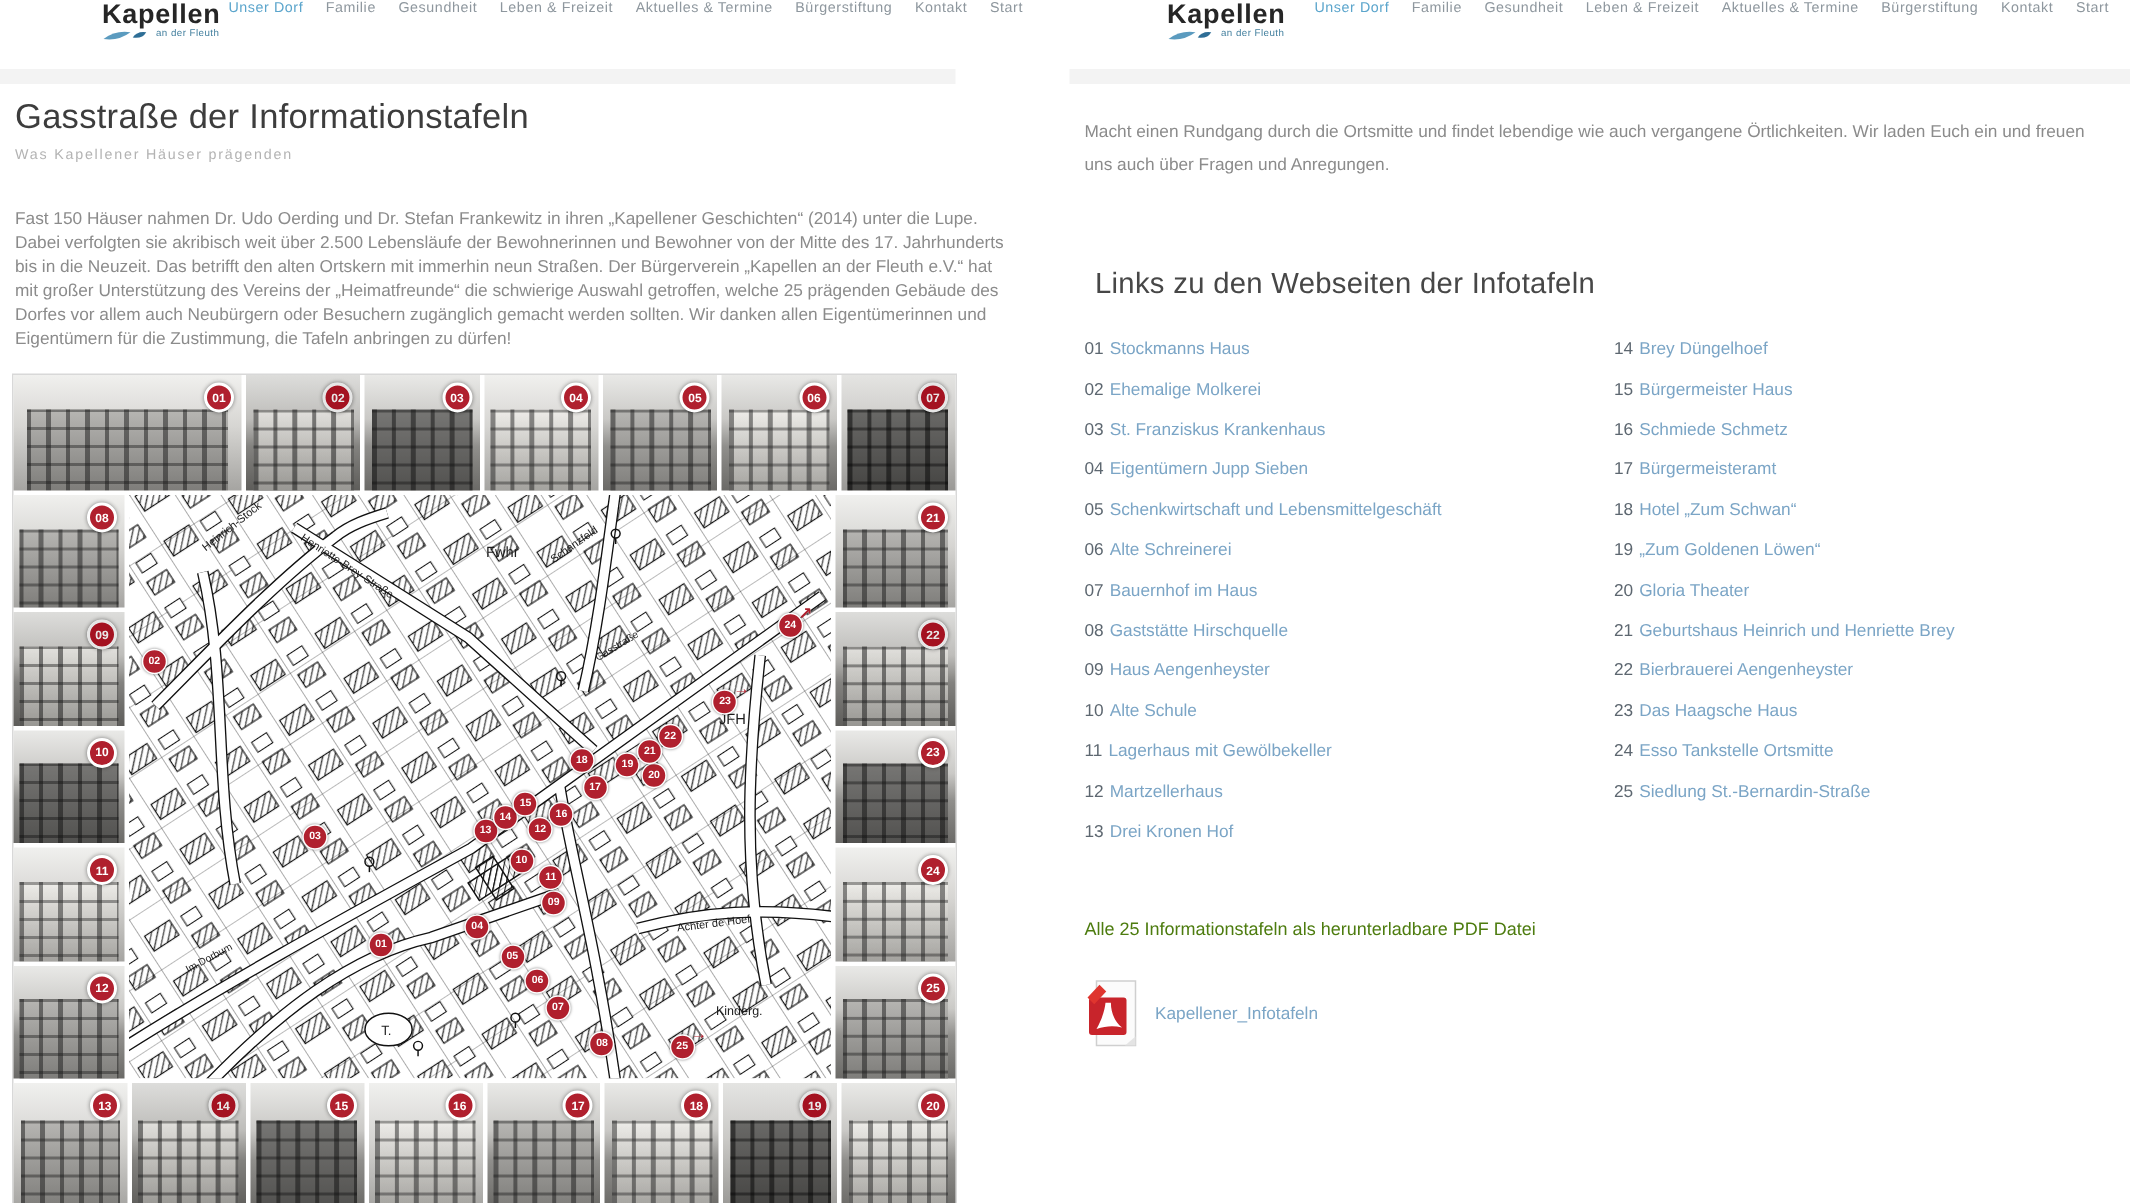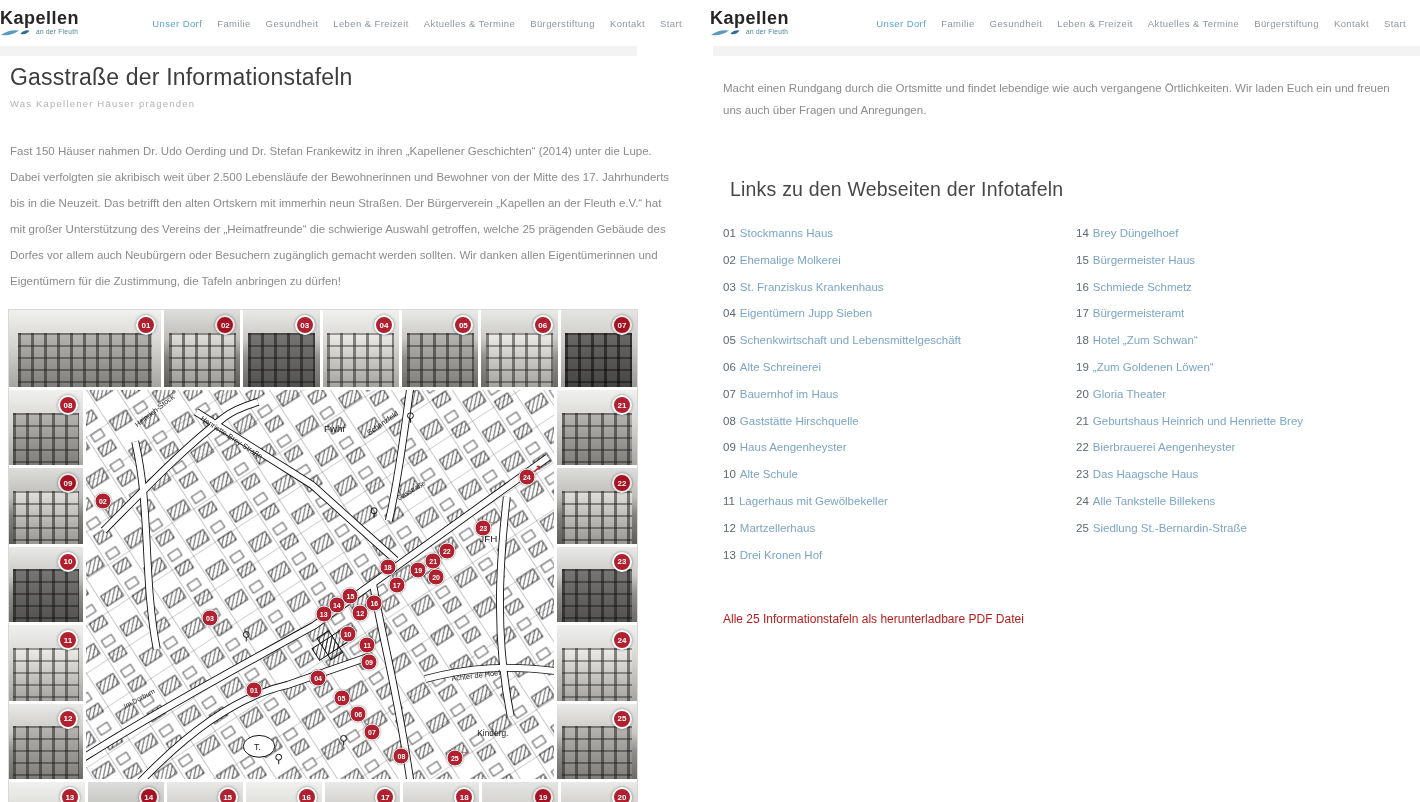--- a/index.html
+++ b/index.html
@@ -2,37 +2,37 @@
 <html lang="de"><head>
 <meta charset="utf-8">
 <style>
   html,body{margin:0;padding:0}
   body{width:1420px;height:802px;overflow:hidden;background:#fff;
        font-family:"Liberation Sans","DejaVu Sans",sans-serif;color:#8b8b8b;}
   .panes{display:flex;width:1420px;height:802px}
   .pane{width:710px;flex:0 0 710px;position:relative;box-sizing:border-box}
 
   
-  .hdr{height:46px;display:flex;align-items:center;box-sizing:border-box}
+  .hdr{height:46px;display:flex;padding-left:68px;box-sizing:border-box}
   .logo{line-height:1;cursor:pointer}
   .logo-name{font-size:18px;font-weight:bold;color:#262626;letter-spacing:.5px;display:block}
   .logo-sub{display:flex;align-items:center;gap:2px;margin-top:1px}
   .logo-tag{font-size:6.5px;color:#44809f;letter-spacing:.3px}
   .nav{margin-left:auto;display:flex;gap:15px;padding-right:28px}
   .pane-r .nav{padding-right:14px}
   .nav a{font-size:9.5px;color:#8e979e;text-decoration:none;letter-spacing:.4px;white-space:nowrap;cursor:pointer}
   .nav a.active{color:#5ba5cc}
   .strip{height:10px;background:#f3f3f3;margin-right:73px}
   .pane-r .strip{margin-right:0;margin-left:3px}
 
   
   .lcontent{padding-left:10px;padding-right:32px}
   h1{font-size:23px;font-weight:400;color:#3d3d3d;margin:8px 0 0 0;letter-spacing:.2px}
   .subtitle{font-size:9.5px;color:#b3b3b3;letter-spacing:1.2px;margin-top:7px}
-  .intro{font-size:11.5px;line-height:26px;color:#8b8b8b;margin-top:29px}
+  .intro{font-size:11.5px;line-height:16px;color:#8b8b8b;margin-top:29px}
 
   
   .collage{width:628px;margin:15px 0 0 8px;padding:0;border:1px solid #d8d8d8;background:#fff;box-sizing:content-box}
   .row-top{display:grid;grid-template-columns:152px repeat(6,1fr);gap:3px;height:77px;margin-bottom:3px}
   .mid{display:grid;grid-template-columns:74px 1fr 80px;gap:3px;height:389px}
   .col-side{display:grid;grid-template-rows:repeat(5,1fr);gap:3px}
   .row-bottom{display:grid;grid-template-columns:repeat(8,1fr);gap:3px;height:83px;margin-top:3px}
   .tile{position:relative;overflow:hidden;
         background:linear-gradient(180deg,#e9e9e7,#cac9c6 38%,#908f8c 62%,#6b6a67)}
   .tile::before{content:"";position:absolute;left:6%;right:6%;top:30%;bottom:0;
@@ -58,21 +58,21 @@
   
   .rcontent{padding-left:13px;padding-right:14px}
   .r-intro{font-size:11.5px;line-height:22px;color:#8b8b8b;margin-top:21px}
   h2{font-size:19.5px;font-weight:400;color:#474747;margin:57px 0 0 7px;letter-spacing:.2px}
   .links-cols{display:flex;margin-top:26px;margin-left:0}
   .links-col{width:353px}
   .links-col:last-child{flex:1}
   .link-row{font-size:11.5px;margin-bottom:14.8px;white-space:nowrap}
   .link-num{color:#5d6770;margin-right:4px}
   .link-row a{color:#7ba5c6;text-decoration:none;cursor:pointer}
-  .pdf-text{font-size:12px;color:#b91c1c;margin-top:37px}
+  .pdf-text{font-size:12px;color:#4d7c0f;margin-top:37px}
   .pdf-row{display:flex;align-items:center;gap:9px;margin-top:26px}
   .pdf-icon{position:relative;width:38px;height:48px;flex:0 0 38px;cursor:pointer}
   .pdf-link{font-size:11.5px;color:#7ba5c6;text-decoration:none;cursor:pointer}
   figure{margin:0}
 </style>
 </head>
 <body>
 
 <div class="panes">
 
@@ -479,25 +479,37 @@
             <div class="link-row">
             <span class="link-num">21</span><a>Geburtshaus Heinrich und Henriette Brey</a>
           </div>
             <div class="link-row">
             <span class="link-num">22</span><a>Bierbrauerei Aengenheyster</a>
           </div>
             <div class="link-row">
             <span class="link-num">23</span><a>Das Haagsche Haus</a>
           </div>
             <div class="link-row">
-            <span class="link-num">24</span><a>Alle Tankstelle Billekens</a>
+            <span class="link-num">24</span><a>Esso Tankstelle Ortsmitte</a>
           </div>
             <div class="link-row">
             <span class="link-num">25</span><a>Siedlung St.-Bernardin-Straße</a>
           </div>
           </div>
       </div>
 
       <div class="pdf-text">Alle 25 Informationstafeln als herunterladbare PDF Datei</div>
 
+      <div class="pdf-row">
+        <span class="pdf-icon">
+          <svg width="38" height="48" viewBox="0 0 38 48">
+            <rect x="8" y="2" width="26" height="43" fill="#fbfbfb" stroke="#cfcfcf" stroke-width="1"></rect>
+            <polygon points="34,45 27,45 34,39" fill="#e4e4e4"></polygon>
+            <rect x="3" y="13" width="25" height="25" rx="2" fill="#c8242b"></rect>
+            <path d="M8 34 C12.5 26 13.6 20 14 16.5 L17.6 16.5 C17.6 23.5 20.5 29.5 25 33 C19.5 31.6 14.5 31.8 8 34 Z" fill="#ffffff"></path>
+            <polygon points="2,13 10,4.5 14.5,9 6.5,17.5" fill="#df352e"></polygon>
+          </svg>
+        </span>
+        <a class="pdf-link">Kapellener_Infotafeln</a>
+      </div>
     </div>
   </div>
 </div>
 
 </body></html>

